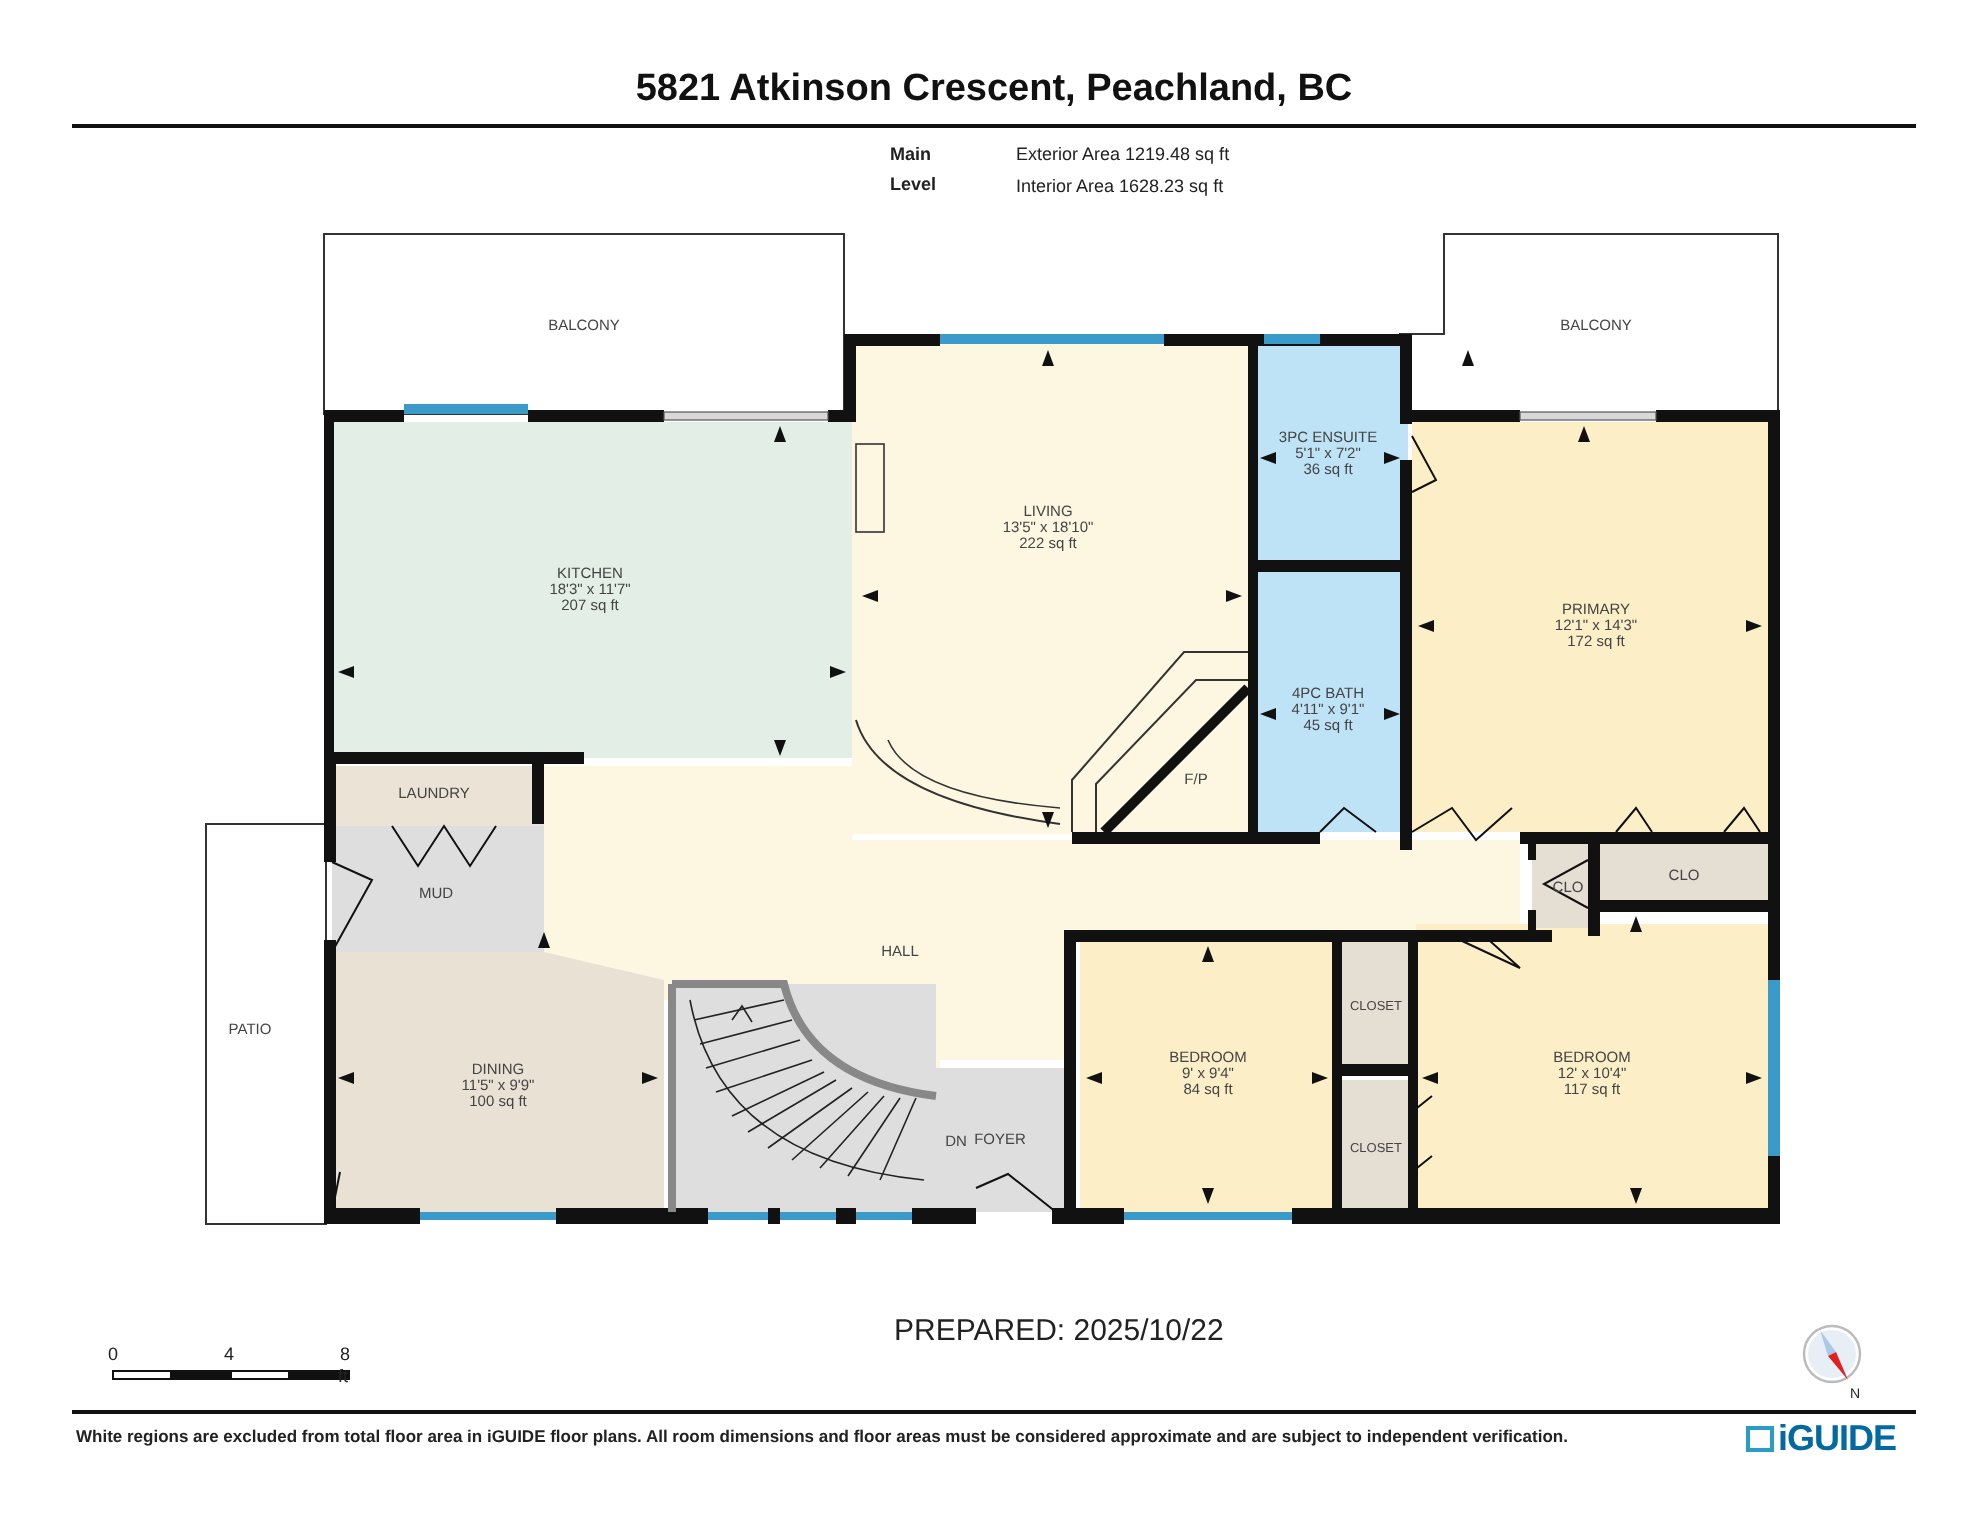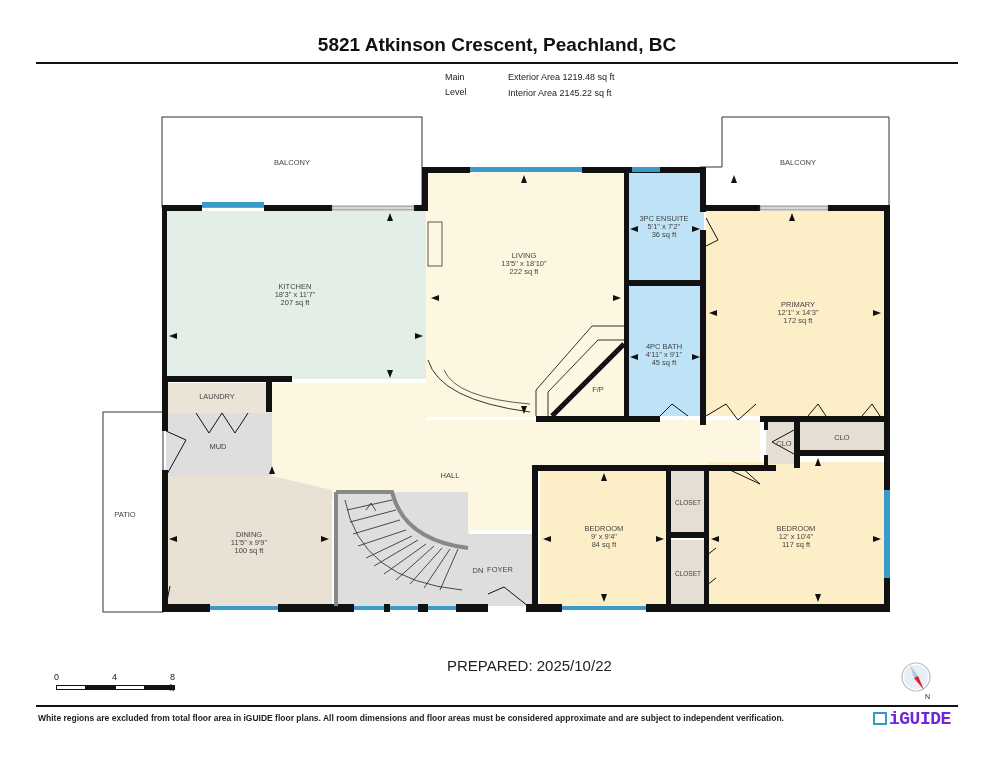--- a/index.html
+++ b/index.html
@@ -1,44 +1,44 @@
 <!DOCTYPE html>
 <html><head>
 <meta charset="utf-8">
 <style>
   html, body { margin: 0; padding: 0; background: #ffffff; }
   body { width: 994px; height: 768px; position: relative; overflow: hidden; font-family: "Liberation Sans", sans-serif; color: #222; }
   .title { position: absolute; left: 0; width: 994px; top: 34px; text-align: center; font-weight: bold; font-size: 19px; color: #111; }
   .rule-top { position: absolute; left: 36px; top: 62px; width: 922px; height: 2px; background: #111; }
   .area-block { position: absolute; top: 70px; left: 445px; font-size: 9px; line-height: 15px; }
-  .area-block .lvl { position: absolute; left: 0; top: 0; font-weight: normal; }
+  .area-block .lvl { position: absolute; left: 0; top: 0; font-weight: bold; }
   .area-block .ext { position: absolute; left: 63px; top: 0; white-space: nowrap; }
   .area-block .int { position: absolute; left: 63px; top: 16px; white-space: nowrap; }
   svg.plan { position: absolute; left: 0; top: 0; }
   .room-label { font-family: "Liberation Sans", sans-serif; font-size: 7.5px; fill: #444; text-anchor: middle; }
   .scale { position: absolute; left: 52px; top: 672px; width: 150px; height: 24px; font-size: 9px; }
   .scale .n { position: absolute; top: 0; }
   .scale .bar { position: absolute; top: 13px; height: 5px; border: 1px solid #111; box-sizing: border-box; }
   .prepared { position: absolute; left: 447px; top: 657px; font-size: 15px; }
   .rule-bottom { position: absolute; left: 36px; top: 705px; width: 922px; height: 2px; background: #111; }
   .disclaimer { position: absolute; left: 38px; top: 713px; font-size: 8.5px; font-weight: bold; }
-  .brand { position: absolute; left: 873px; top: 709px; font-size: 18px; font-weight: bold; color: #6d28d9; letter-spacing: -0.5px; font-family: Liberation Mono, monospace; }
+  .brand { position: absolute; left: 873px; top: 709px; font-size: 18px; font-weight: bold; color: #0369a1; letter-spacing: -0.5px; }
   .brand .box { display: inline-block; width: 14px; height: 13px; border: 2px solid #2a9dc4; box-sizing: border-box; margin-right: 2px; vertical-align: -1px; position: relative; }
   .compass { position: absolute; left: 900px; top: 660px; width: 34px; height: 40px; }
 </style>
 </head>
 <body>
 
 <div class="title">5821 Atkinson Crescent, Peachland, BC</div>
 <div class="rule-top"></div>
 
 <div class="area-block">
   <span class="lvl">Main Level</span>
   <span class="ext">Exterior Area 1219.48 sq ft</span>
-  <span class="int">Interior Area 2145.22 sq ft</span>
+  <span class="int">Interior Area 1628.23 sq ft</span>
 </div>
 
 <svg class="plan" width="994" height="768" viewBox="0 0 994 768">
 
   <rect x="162" y="117" width="260" height="90" fill="#fff" stroke="#333" stroke-width="1"></rect>
   <path d="M722 117 H889 V207 H700 V167 H722 Z" fill="#fff" stroke="#333" stroke-width="1"></path>
   <rect x="103" y="412" width="60" height="200" fill="#fff" stroke="#333" stroke-width="1"></rect>
 
   <rect x="166" y="211" width="260" height="168" fill="#e3efe6"></rect>
   <rect x="426" y="172" width="200" height="245" fill="#fdf6e1"></rect>

